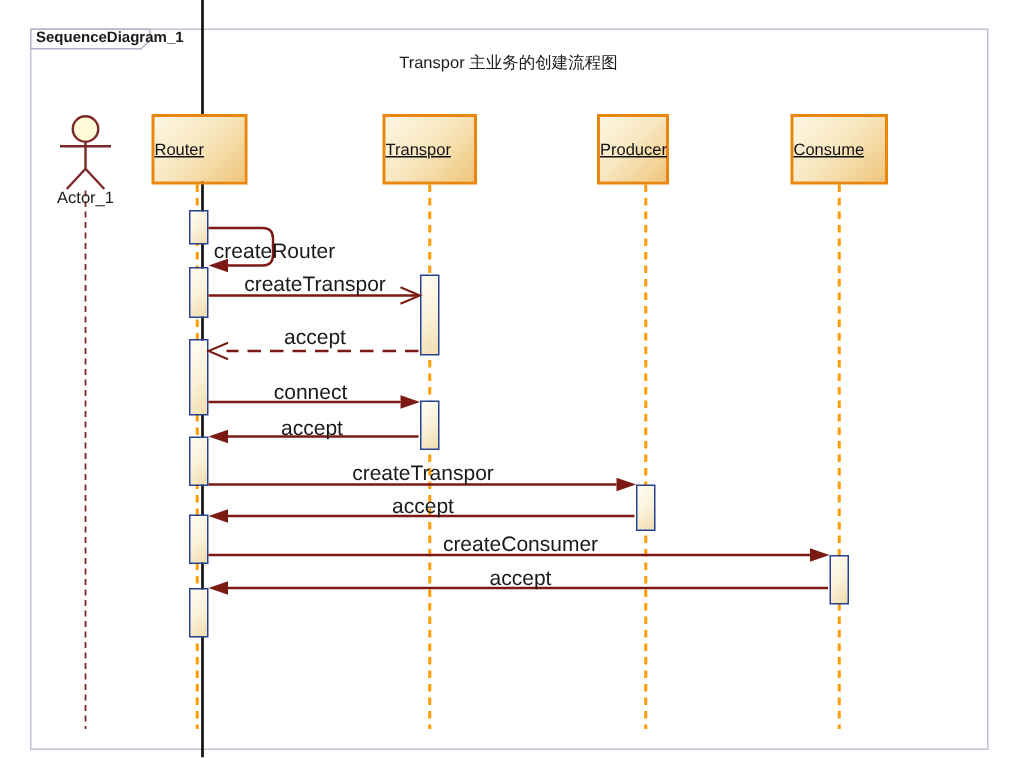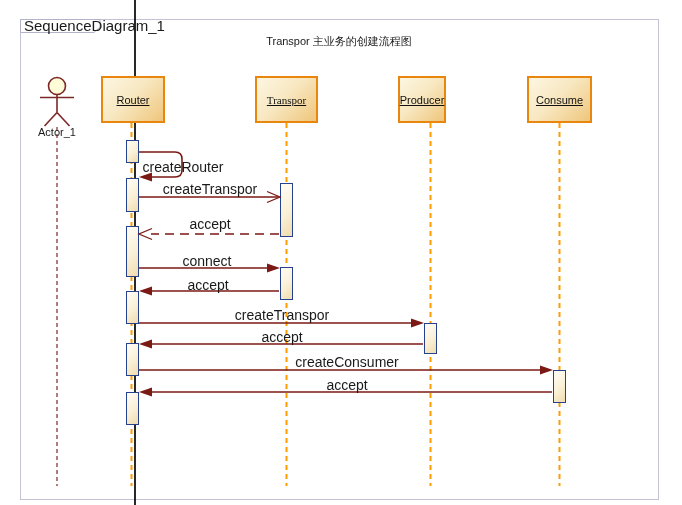--- a/index.html
+++ b/index.html
@@ -10,41 +10,42 @@
     -webkit-font-smoothing:antialiased;
   }
   .abs{position:absolute;}
   #frame-border{
     left:20px;top:19px;width:637px;height:479px;
     border:1px solid #c3c3d6;
     background:transparent;
   }
   #frame-tab-label{
     left:24px;top:20px;width:76px;height:12px;
-    font-size:15px;color:#1a1a1a;line-height:12px;white-space:nowrap;
+    font-size:10px;color:#1a1a1a;line-height:12px;white-space:nowrap;
     z-index:5;
+    font-weight:bold;
   }
   #diagram-title{
     left:20px;top:34px;width:638px;text-align:center;
     font-size:11px;color:#1a1a1a;z-index:5;white-space:nowrap;
   }
   .layer{left:0;top:0;width:682px;height:505px;}
   #base-layer{z-index:1;}
   .lifeline-head{
     top:76px;height:47px;box-sizing:border-box;
     border:2px solid #e8860d;
     background:linear-gradient(135deg,#fdf6e2 0%,#f8e8c2 45%,#efc67c 100%);
-    display:flex;align-items:center;justify-content:center;
+    display:flex;align-items:center;
     z-index:2;
   }
   .lifeline-head span{
     font-size:11px;color:#111;text-decoration:underline;white-space:nowrap;
   }
   #head-router {left:101px;width:64px;}
-  #head-transpor{left:255px;width:63px;font-family:Liberation Serif, serif;}
+  #head-transpor{left:255px;width:63px;}
   #head-producer{left:398px;width:48px;}
   #head-consume{left:527px;width:65px;}
   .activation{
     width:13px;box-sizing:border-box;
     border:1.5px solid #26418e;
     background:linear-gradient(135deg,#fffdf6 0%,#faf0d6 55%,#f0dcae 100%);
     z-index:2;
   }
   .act-router{left:126px;}
   .act-transpor{left:280px;}

